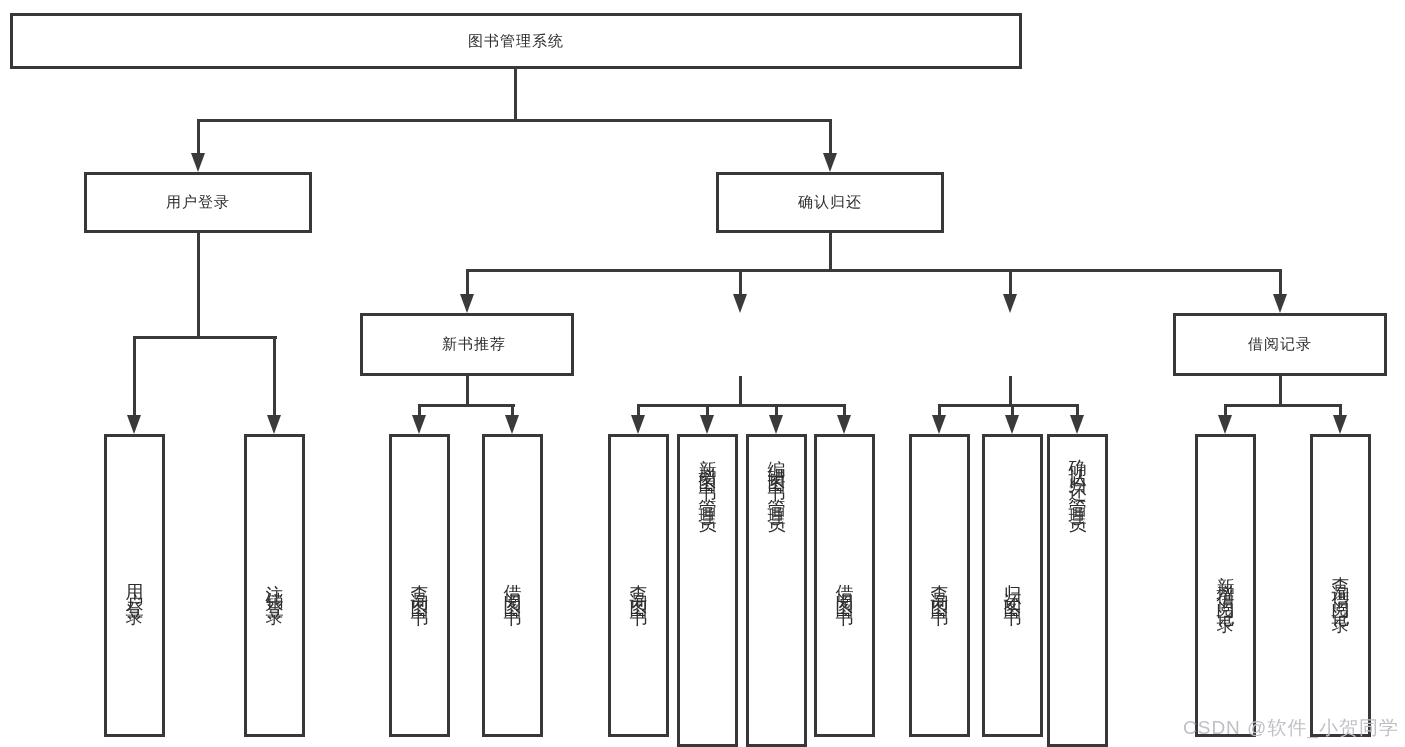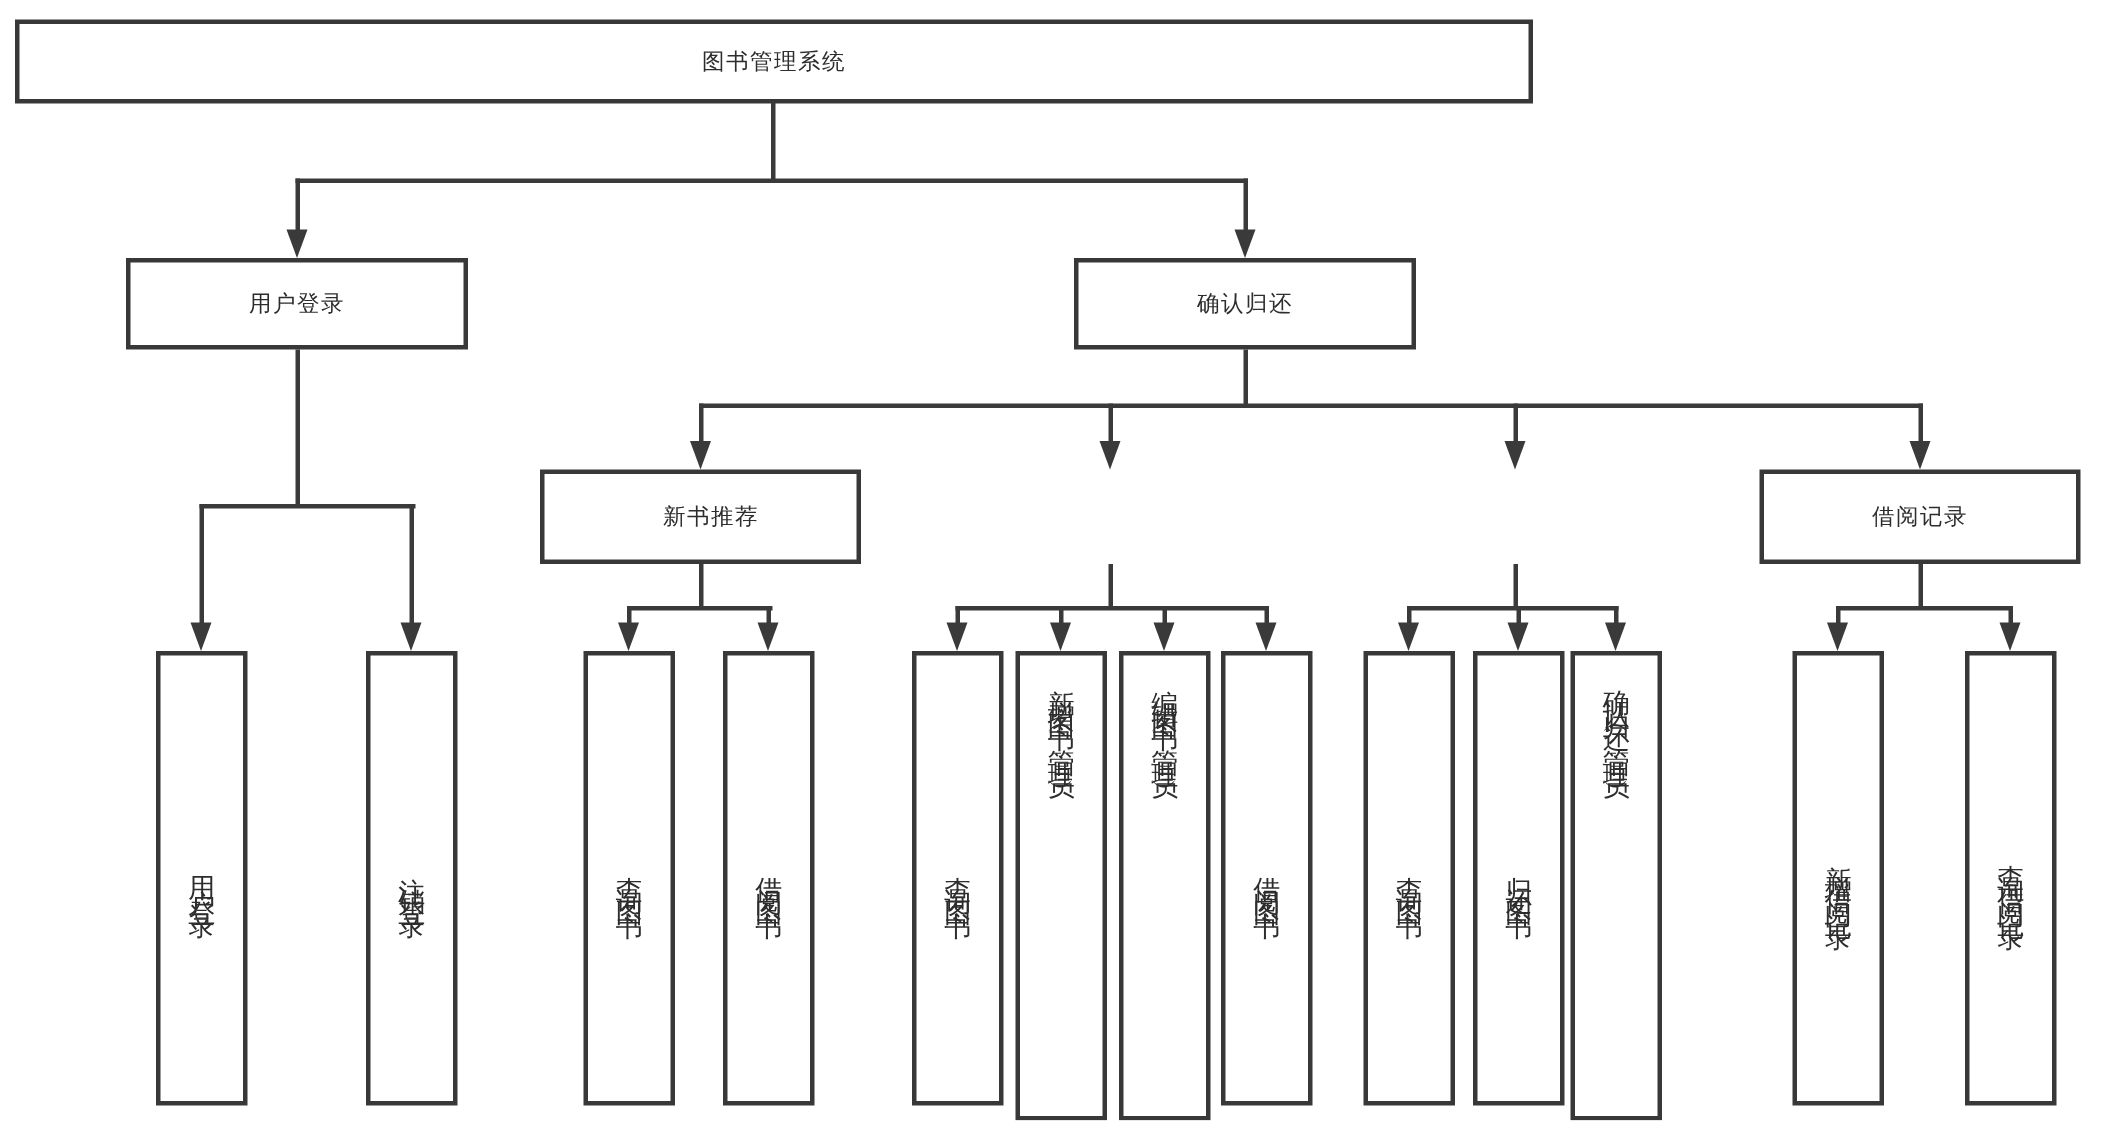--- a/index.html
+++ b/index.html
@@ -153,14 +153,15 @@
   <div class="box vbox tall" style="left:1047px;">
     <span>确认归还（管理员）</span>
   </div>
   <div class="box vbox" style="left:1195px;">
     <span>新增借阅记录</span>
   </div>
   <div class="box vbox" style="left:1310px;">
     <span>查询借阅记录</span>
   </div>
 
+  <div class="watermark">CSDN @软件_小贺同学</div>
 
 </div>
 
 </body></html>

